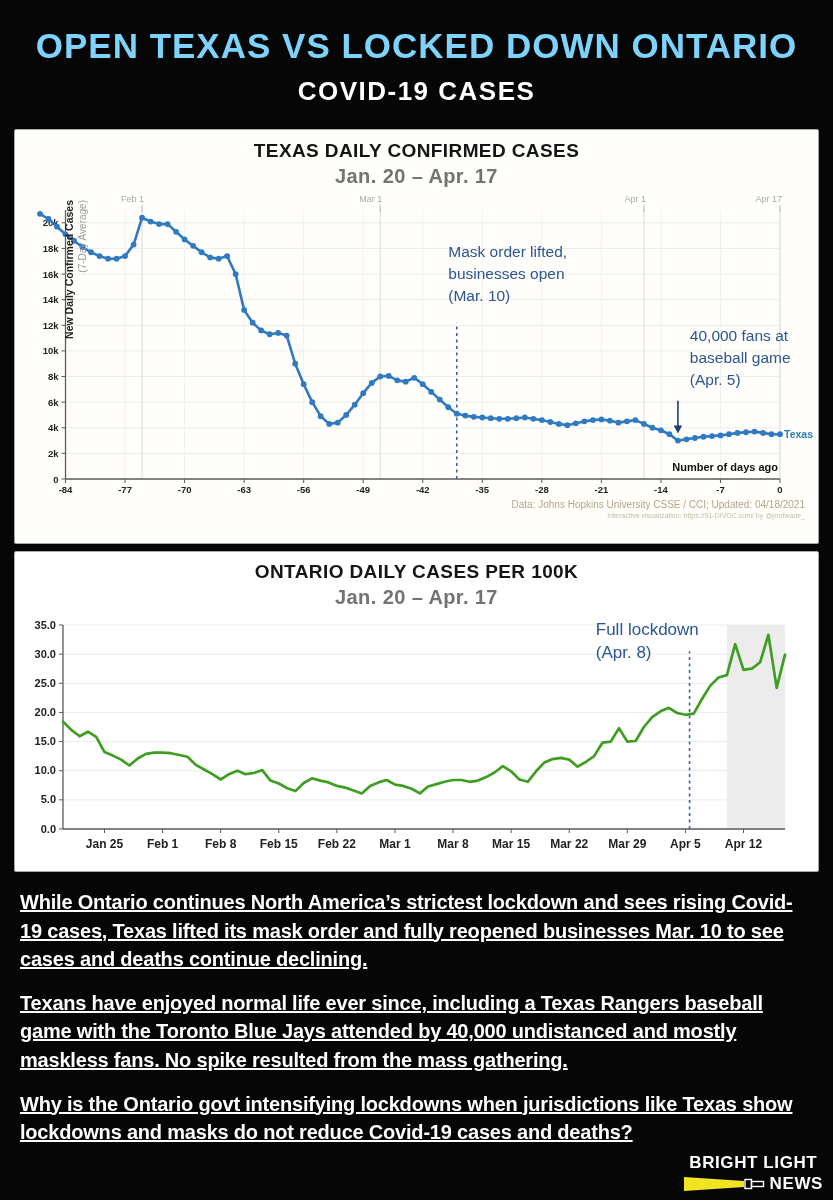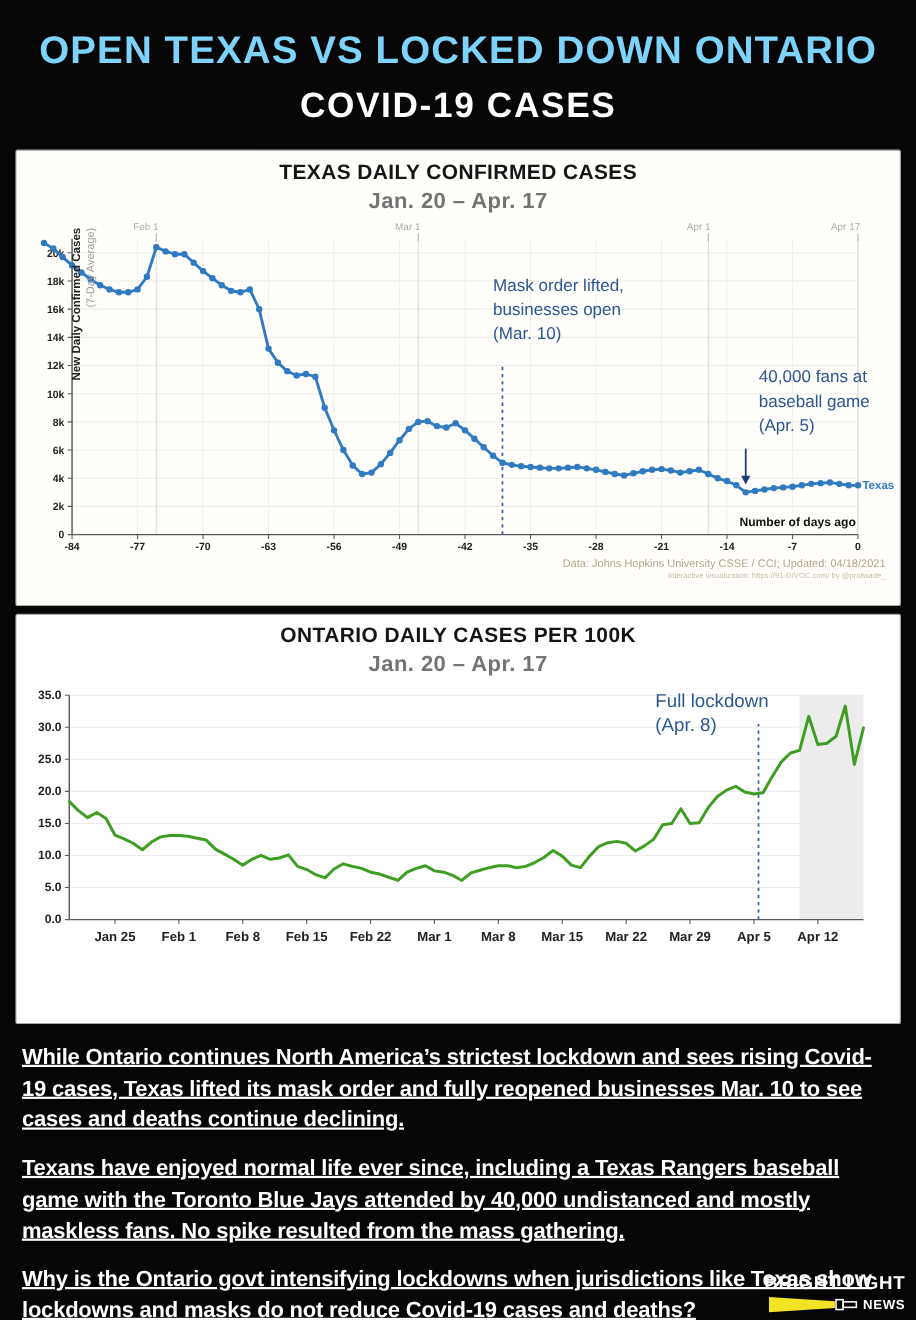--- a/index.html
+++ b/index.html
@@ -2,36 +2,36 @@
 <html><head>
 <meta charset="utf-8">
 <style>
   html,body{margin:0;padding:0;}
   body{
     width:833px;height:1200px;background:#060606;position:relative;
     font-family:"Liberation Sans","DejaVu Sans",sans-serif;overflow:hidden;
   }
   .header{padding-top:24px;text-align:center;}
   .header h1{margin:0;color:#7dd3fc;font-size:35px;font-weight:bold;letter-spacing:1px;line-height:1.25;}
-  .header h2{margin:8px 0 16px 0;color:#ffffff;font-size:32px;font-weight:bold;letter-spacing:1.5px;line-height:1.2;}
+  .header h2{margin:8px 0 16px 0;color:#ffffff;font-size:26px;font-weight:bold;letter-spacing:1.5px;line-height:1.2;}
   .panel{
     margin:0 14px;background:#fffefb;border:1px solid #a9a9a9;border-radius:2px;
     box-sizing:border-box;
   }
   .panel.texas{margin-top:22px;height:415px;padding-top:10px;}
-  .panel.ontario{margin-top:7px;height:373px;padding-top:9px;background:#ffffff;}
+  .panel.ontario{margin-top:7px;height:321px;padding-top:9px;background:#ffffff;}
   .chart-title{margin:0;text-align:center;font-size:19px;font-weight:bold;color:#151515;letter-spacing:.4px;}
   .chart-subtitle{margin:3px 0 2px 0;text-align:center;font-size:20px;font-weight:bold;color:#737373;letter-spacing:.4px;}
   svg{display:block;}
   .footer{padding:16px 24px 0 20px;}
   .footer p{margin:0 0 15px 0;color:#ffffff;font-size:20px;font-weight:bold;line-height:1.43;letter-spacing:-.2px;text-decoration:underline;}
   .brand{position:absolute;right:10px;bottom:6px;text-align:center;}
   .brand .l1{color:#ffffff;font-size:17px;font-weight:bold;letter-spacing:.6px;line-height:1.1;}
   .brand .l2{display:flex;align-items:center;justify-content:flex-end;margin-top:1px;}
-  .brand .l2 span{color:#ffffff;font-size:12px;font-weight:bold;letter-spacing:.6px;}
+  .brand .l2 span{color:#ffffff;font-size:17px;font-weight:bold;letter-spacing:.6px;}
 </style>
 </head>
 <body>
 
 <div class="header">
   <h1>OPEN TEXAS VS LOCKED DOWN ONTARIO</h1>
   <h2>COVID-19 CASES</h2>
 </div>
 
 <div class="panel texas">

